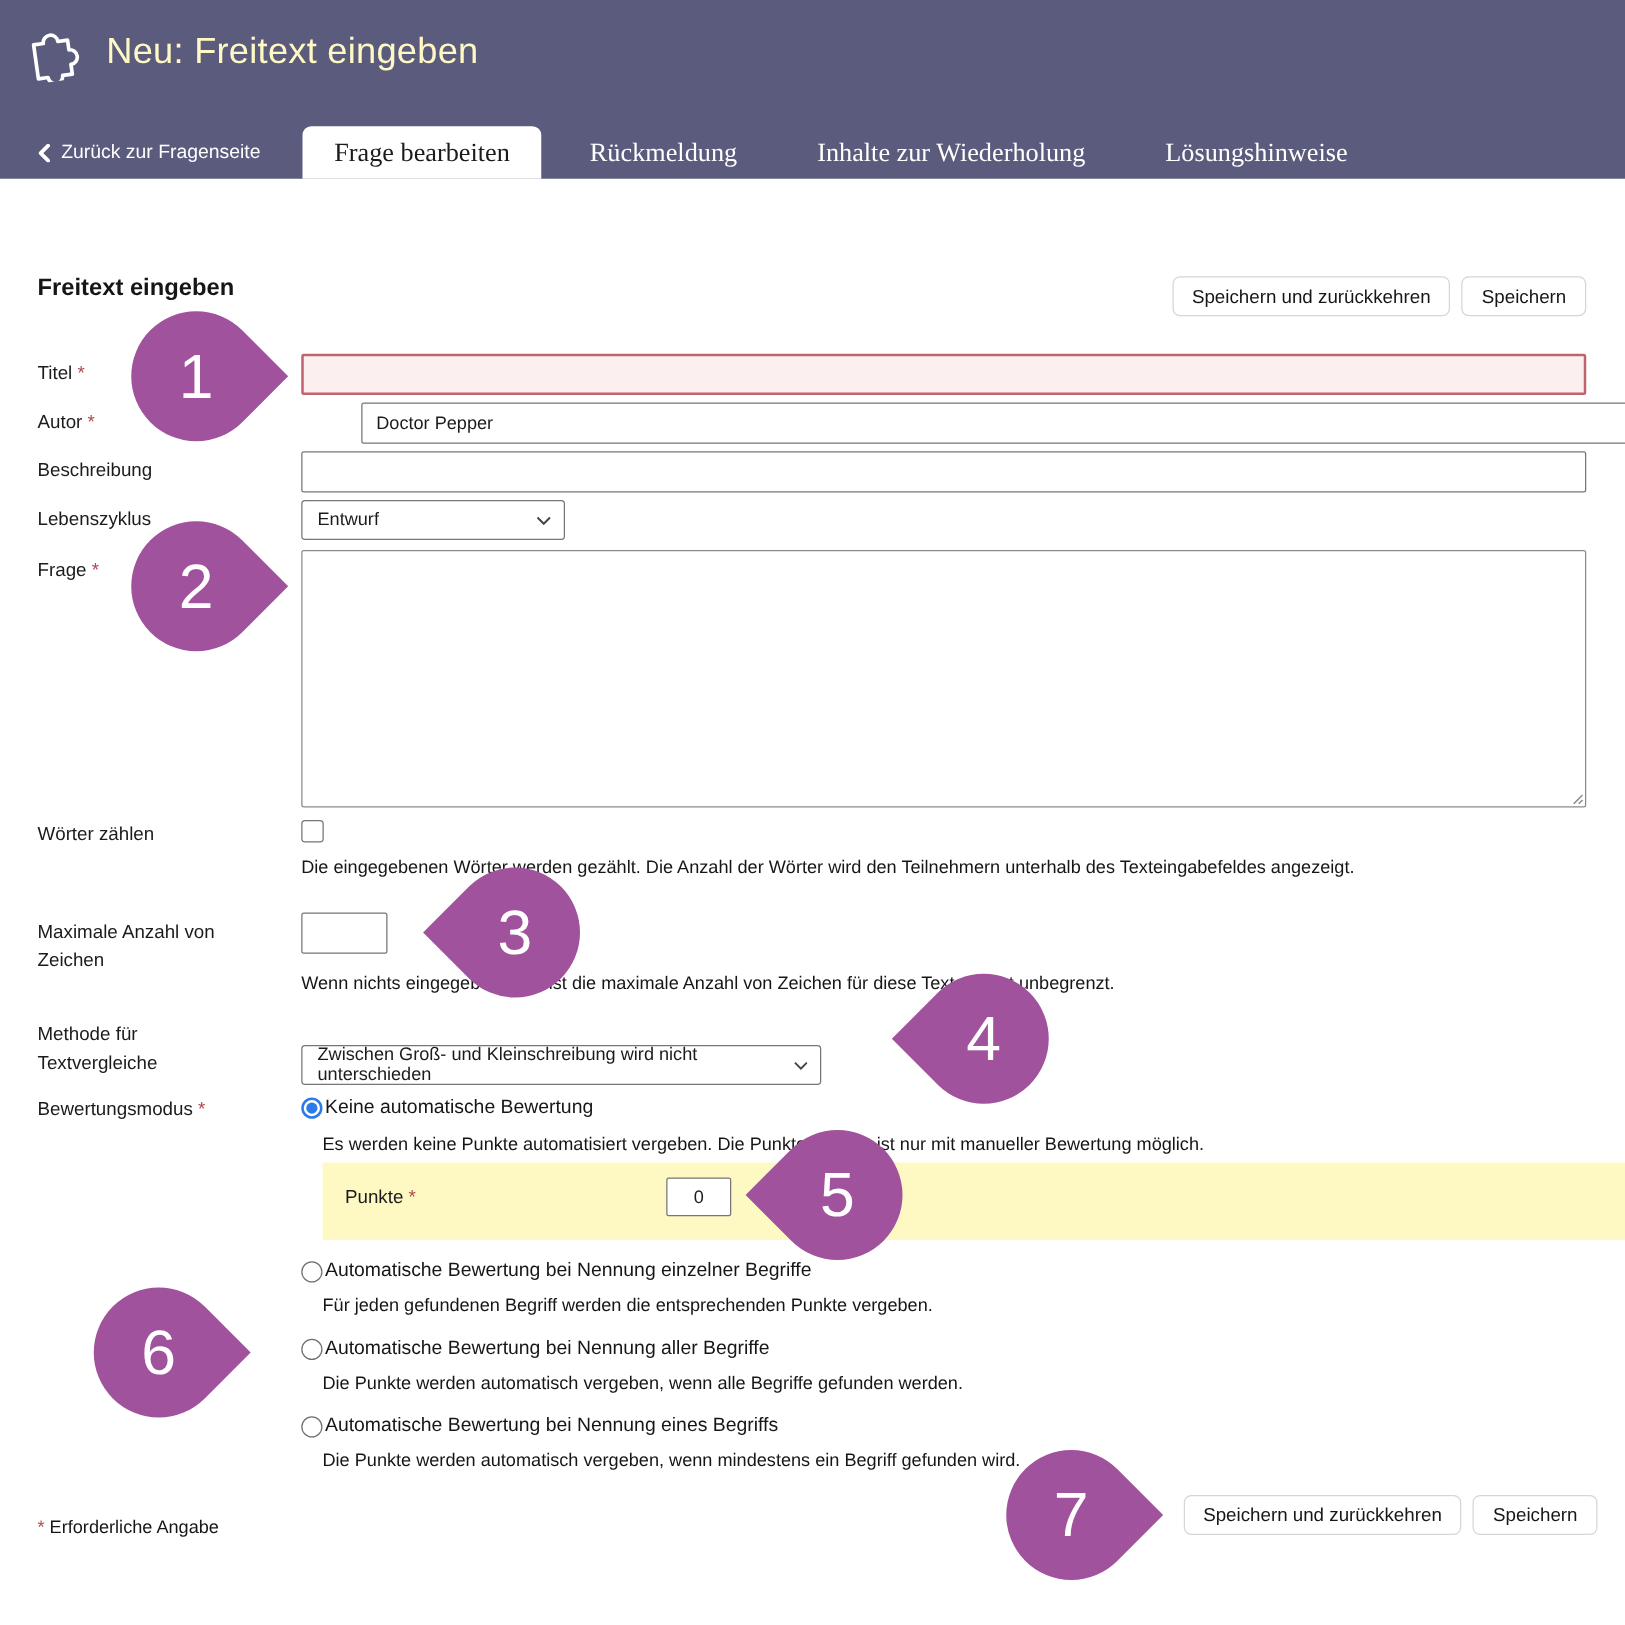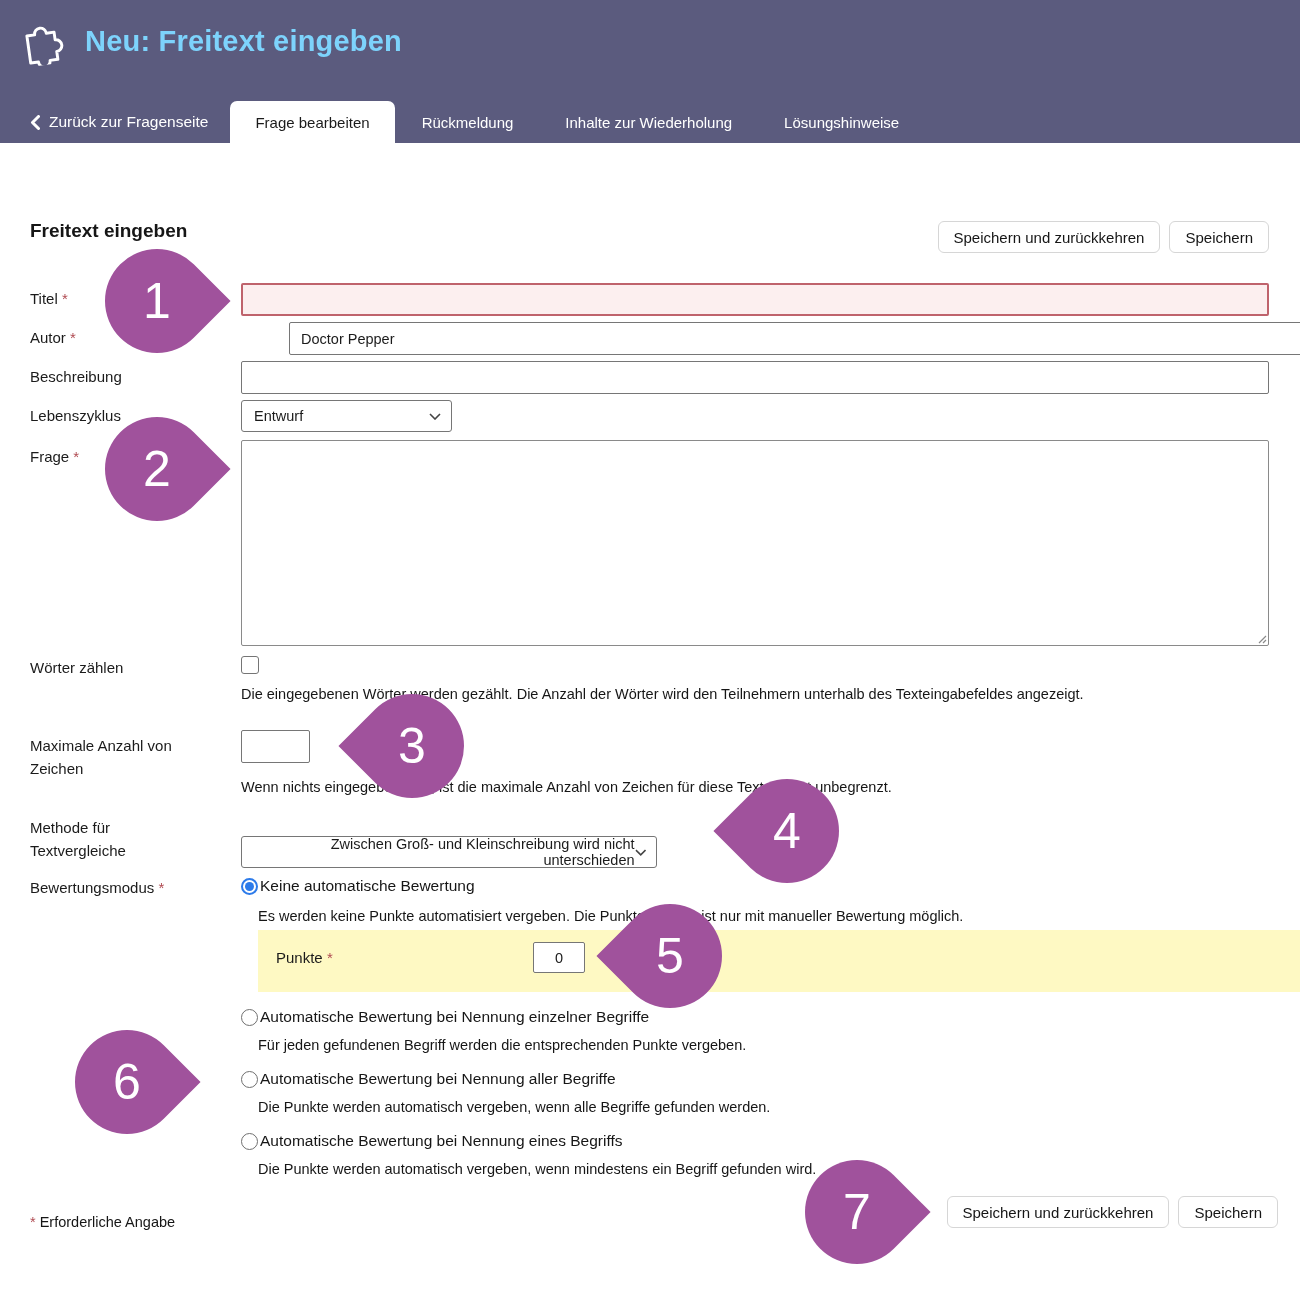--- a/index.html
+++ b/index.html
@@ -2,39 +2,39 @@
 <html><head>
 <meta charset="utf-8">
 <style>
   html,body{margin:0;padding:0;background:#fff;}
   .page{position:relative;width:1300px;height:1300px;overflow:hidden;background:#fff;
         font-family:"Liberation Sans",sans-serif;color:#1b1b1b;}
 
   
   .topbar{position:absolute;left:0;top:0;width:100%;height:143px;background:#5b5b7e;}
   .brand{position:absolute;left:20px;top:18px;display:flex;align-items:center;gap:18px;}
-  .brand-title{font-size:29px;font-weight:700;color:#7dd3fc;letter-spacing:.2px;}
+  .brand-title{font-size:29px;font-weight:400;color:#fef9c3;letter-spacing:.2px;}
   .tabrow{position:absolute;left:0;bottom:0;width:100%;height:42px;display:flex;
-          align-items:stretch;padding-left:30px;gap:2px;box-sizing:border-box;}
+          align-items:stretch;padding-left:30px;gap:14px;box-sizing:border-box;}
   .backlink{display:flex;align-items:center;gap:9px;color:#fff;font-size:15.5px;
             padding:0 8px 0 0;cursor:pointer;margin-right:12px;}
-  .tab{display:flex;align-items:center;padding:0 25px;color:#fff;font-size:15px;cursor:pointer;}
+  .tab{display:flex;align-items:center;padding:0 25px;color:#fff;font-size:21px;cursor:pointer;font-family:Liberation Serif, serif;}
   .tab.active{background:#fff;color:#1b1b1b;border-radius:7px 7px 0 0;}
 
   
   .page-title{position:absolute;left:30px;top:220px;font-size:19px;font-weight:700;color:#161616;}
   .lbl{position:absolute;left:30px;width:175px;font-size:15px;color:#1b1b1b;line-height:1.5;}
   .req{color:#b04a51;}
   .inp{position:absolute;box-sizing:border-box;height:33px;border:1px solid #767676;
        border-radius:2px;background:#fff;font-family:"Liberation Sans",sans-serif;
        font-size:14.5px;color:#1b1b1b;padding:0 11px;outline:none;}
   .inp.error{background:#fcefef;border:2px solid #bf636c;}
   .fakeselect{position:absolute;box-sizing:border-box;height:32px;border:1px solid #767676;
        border-radius:3px;background:#fff;display:flex;align-items:center;
-       justify-content:space-between;padding:0 10px 0 12px;font-size:14.5px;cursor:pointer;text-align:right;}
+       justify-content:space-between;padding:0 10px 0 12px;font-size:14.5px;cursor:pointer;}
   .desc{position:absolute;font-size:14.5px;color:#161616;white-space:nowrap;}
   .checkbox{position:absolute;width:18px;height:18px;border:1.5px solid #757575;border-radius:3px;
        background:#fff;box-sizing:border-box;cursor:pointer;}
   .radio-row{position:absolute;display:flex;align-items:center;gap:2px;cursor:pointer;}
   .radio{width:17px;height:17px;border-radius:50%;border:1.5px solid #6f6f6f;
        box-sizing:border-box;background:#fff;flex:none;position:relative;}
   .radio.sel{border:2px solid #2d7bea;}
   .radio.sel::after{content:"";position:absolute;inset:2px;border-radius:50%;background:#2d7bea;}
   .radio-label{font-size:15.5px;color:#161616;}
   .btn{box-sizing:border-box;height:32px;padding:0 15px;background:#fff;border:1px solid #d6d6d6;

